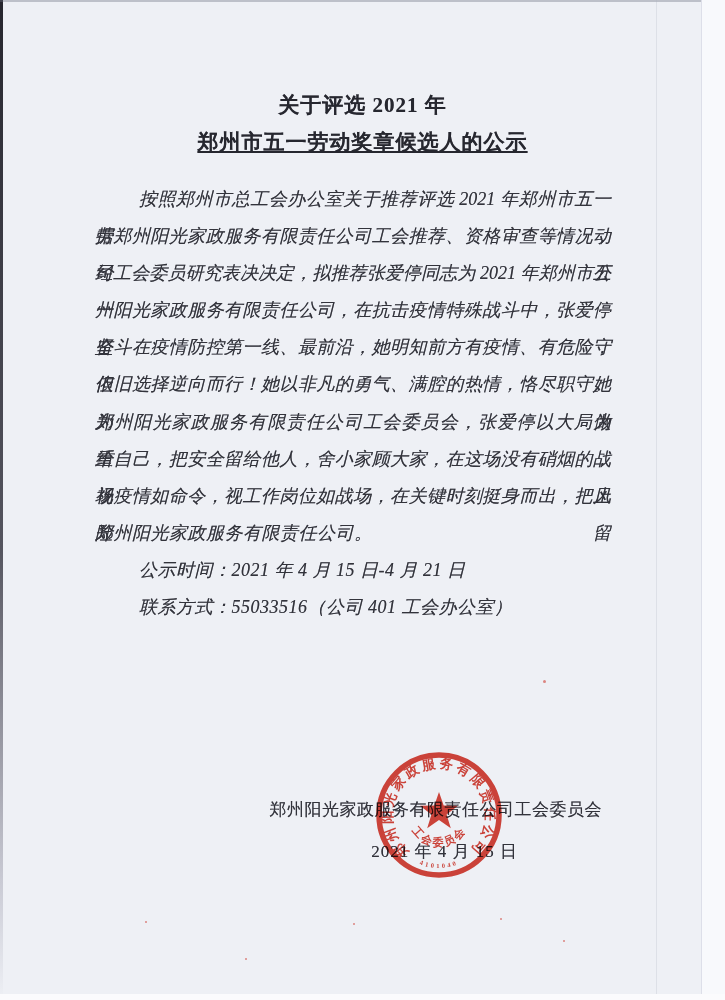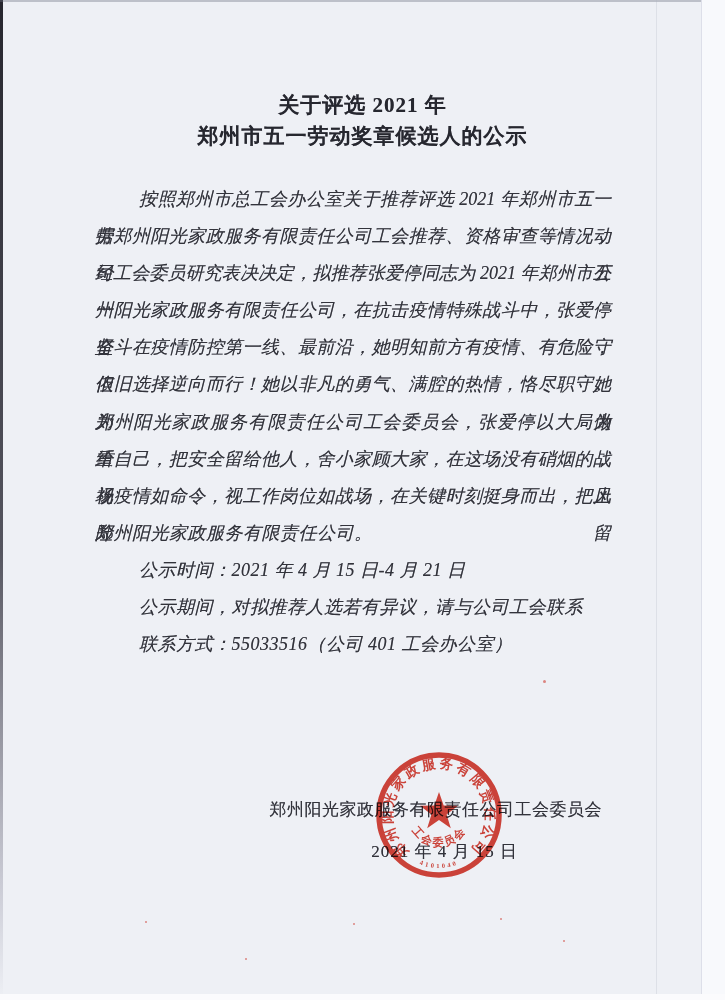--- a/index.html
+++ b/index.html
@@ -35,21 +35,21 @@
     position: absolute; left: 0; bottom: 0; width: 100%; height: 6px;
     background: #fbfbfd;
   }
   .title {
     position: absolute; left: 0; width: 100%;
     text-align: center; font-size: 21px; font-weight: bold;
     letter-spacing: 1px; color: #26272f;
     text-shadow: 0 0 0.5px rgba(40,40,50,0.6);
   }
   .title-1 { top: 91px; text-align: center; }
-  .title-2 { top: 122px; }
+  .title-2 { top: 128px; text-decoration: underline; }
   .body-text {
     position: absolute; left: 95px; top: 181px; width: 516px;
     font-size: 18px;
     text-shadow: 0 0 0.5px rgba(50,50,60,0.55);
     font-style: italic;
   }
   .line { height: 37.1px; line-height: 37.1px; white-space: nowrap; letter-spacing: 0.5px; }
   .line.full { white-space: normal; text-align: justify; text-align-last: justify; letter-spacing: 0; }
   .line.indent { text-indent: 44px; }
   .signature {
@@ -88,21 +88,20 @@
     <div class="line full">据郑州阳光家政服务有限责任公司工会推荐、资格审查等情况，经公</div>
     <div class="line full">司工会委员研究表决决定，拟推荐张爱停同志为 2021 年郑州市五一</div>
     <div class="line full">州阳光家政服务有限责任公司，在抗击疫情特殊战斗中，张爱停坚守</div>
     <div class="line full">奋斗在疫情防控第一线、最前沿，她明知前方有疫情、有危险，但她</div>
     <div class="line full">依旧选择逆向而行！她以非凡的勇气、满腔的热情，恪尽职守。为做</div>
     <div class="line full">郑州阳光家政服务有限责任公司工会委员会，张爱停以大局为重，</div>
     <div class="line full">给自己，把安全留给他人，舍小家顾大家，在这场没有硝烟的战场上</div>
     <div class="line full">视疫情如命令，视工作岗位如战场，在关键时刻挺身而出，把风险留</div>
     <div class="line">郑州阳光家政服务有限责任公司。</div>
     <div class="line indent">公示时间：2021 年 4 月 15 日-4 月 21 日</div>
-    <div class="line indent">公示期间，对拟推荐人选若有异议，请与公司工会联系</div>
     <div class="line indent">联系方式：55033516（公司 401 工会办公室）</div>
   </div>
 
   <div class="signature">郑州阳光家政服务有限责任公司工会委员会</div>
   <div class="date">2021 年 4 月 15 日</div>
 
   <svg class="seal" viewBox="0 0 134 134">
     <defs>
       <path id="ringPath" d="M 40 105.5 A 47 47 0 1 1 94 105.5" fill="none"></path>
       <path id="innerPath" d="M 41.6 84.8 A 31 31 0 0 0 92.4 84.8" fill="none"></path>

